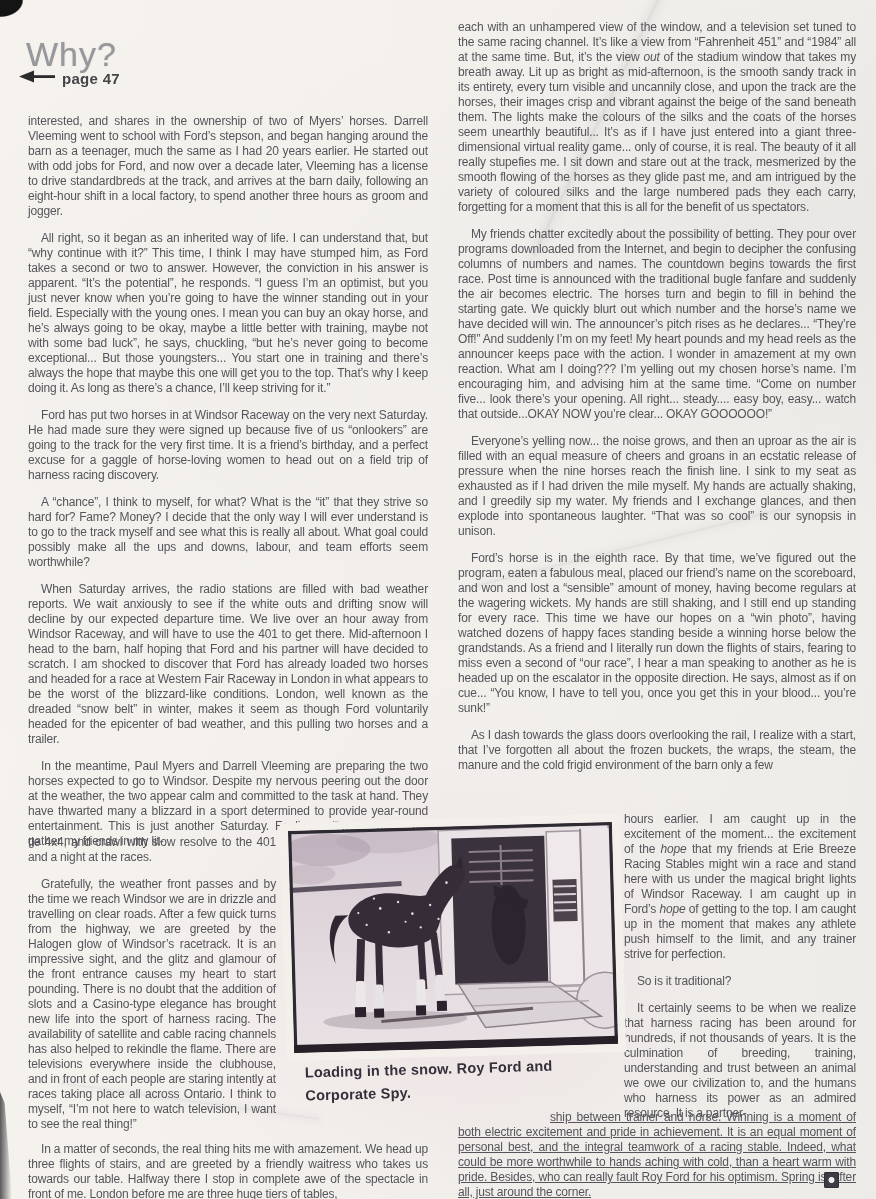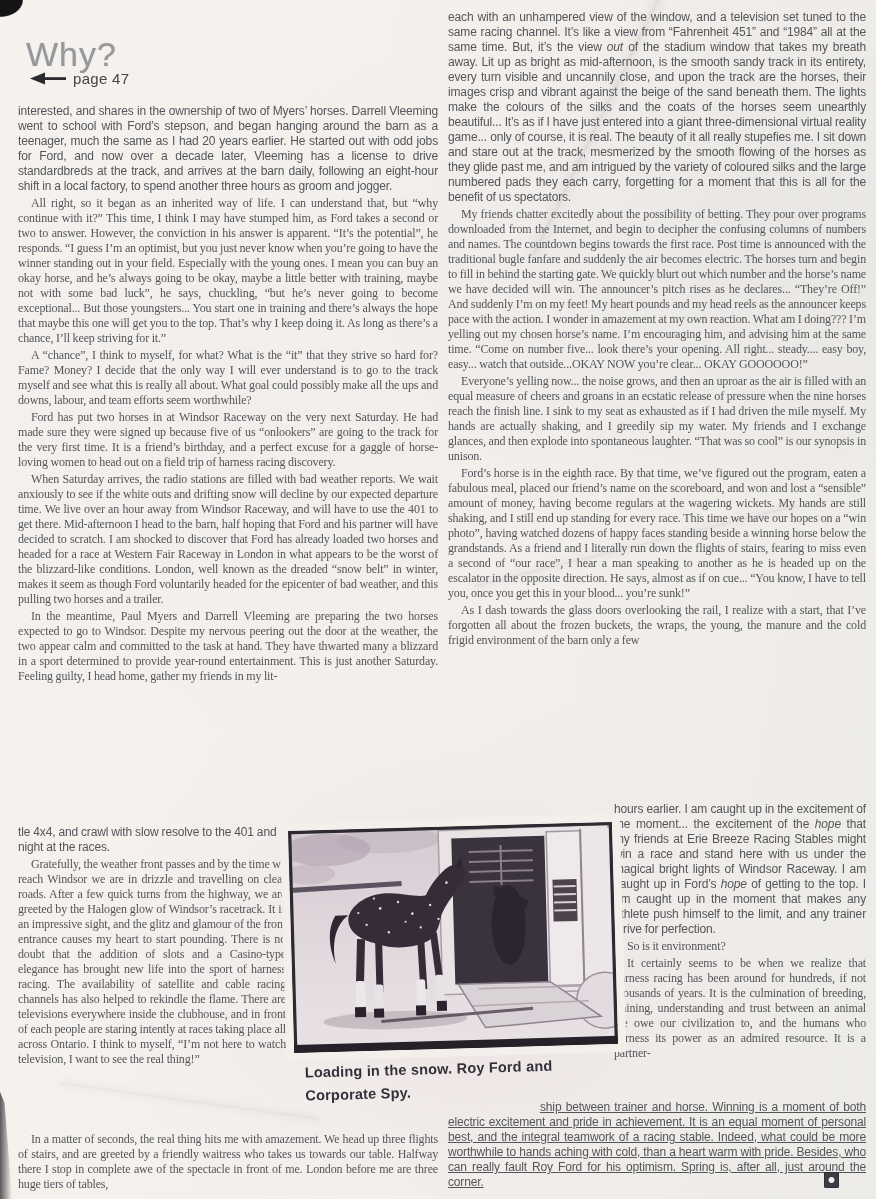--- a/index.html
+++ b/index.html
@@ -22,27 +22,27 @@
     background:rgba(128,124,136,.14);box-shadow:0 0 8px 3px rgba(128,124,136,.10);transform:rotate(26deg);}
   .crease2{position:absolute;left:470px;top:545px;width:330px;height:2px;z-index:1;
     background:rgba(128,124,136,.12);box-shadow:0 0 7px 2px rgba(128,124,136,.08);transform:rotate(-14deg);}
   .crease3{position:absolute;left:60px;top:1100px;width:260px;height:2px;z-index:1;
     background:rgba(128,124,136,.10);box-shadow:0 0 6px 2px rgba(128,124,136,.07);transform:rotate(8deg);}
   .bleed{position:absolute;left:250px;top:780px;width:430px;height:390px;z-index:1;
     background:radial-gradient(ellipse at center,rgba(203,158,188,.10),transparent 70%);}
   
   .title{position:absolute;left:26px;top:12px;z-index:3;font-size:34px;color:#96989c;
     letter-spacing:1px;font-weight:400;text-shadow:0 0 1px rgba(150,150,155,.6);}
-  .pagenav{position:absolute;left:30px;top:70px;z-index:3;display:flex;align-items:center;gap:7px;
-    color:#454547;font-size:15px;letter-spacing:.3px;}
+  .pagenav{position:absolute;left:19px;top:70px;z-index:3;display:flex;gap:7px;
+    color:#454547;font-size:15px;letter-spacing:.3px;font-weight:bold;}
   
   .seg{position:absolute;z-index:2;text-align:justify;color:#54555a;font-size:12px;
     line-height:15px;letter-spacing:-0.15px;word-spacing:-0.2px;}
-  .seg p{margin:2px;}
-  .seg p.ind{text-indent:13px;font-family:Liberation Serif, serif;}
+  .seg p{margin:12px;}
+  .seg p.ind{text-indent:13px;}
   .seg p.hang{text-indent:92px;text-decoration:underline;}
   .seg em{font-style:italic;}
   .l1{left:16px;top:102px;width:424px;}
   .l2{left:16px;top:823px;width:272px;}
   .l3{left:16px;top:1130px;width:424px;}
   .r1{left:446px;top:8px;width:422px;}
   .r2{left:612px;top:800px;width:256px;}
   .r3{left:446px;top:1098px;width:422px;}
   
   figure.photo{position:absolute;left:288px;top:831px;margin:0;z-index:5;
@@ -73,43 +73,43 @@
         <rect x="11" y="5.2" width="25" height="2.8" fill="#2b2b2e"></rect>
         <polygon points="0,6.5 15,0.5 15,12.5" fill="#2b2b2e"></polygon>
       </svg>
     </span>
     <span>page 47</span>
   </div>
 
   <div class="seg l1">
       <p>interested, and shares in the ownership of two of Myers’ horses. Darrell Vleeming went to school with Ford’s stepson, and began hanging around the barn as a teenager, much the same as I had 20 years earlier. He started out with odd jobs for Ford, and now over a decade later, Vleeming has a license to drive standardbreds at the track, and arrives at the barn daily, following an eight-hour shift in a local factory, to spend another three hours as groom and jogger.</p>
       <p class="ind">All right, so it began as an inherited way of life. I can understand that, but “why continue with it?” This time, I think I may have stumped him, as Ford takes a second or two to answer. However, the conviction in his answer is apparent. “It’s the potential”, he responds. “I guess I’m an optimist, but you just never know when you’re going to have the winner standing out in your field. Especially with the young ones. I mean you can buy an okay horse, and he’s always going to be okay, maybe a little better with training, maybe not with some bad luck”, he says, chuckling, “but he’s never going to become exceptional... But those youngsters... You start one in training and there’s always the hope that maybe this one will get you to the top. That’s why I keep doing it. As long as there’s a chance, I’ll keep striving for it.”</p>
+      <p class="ind">Ford has put two horses in at Windsor Raceway on the very next Saturday. He had made sure they were signed up because five of us “onlookers” are going to the track for the very first time. It is a friend’s birthday, and a perfect excuse for a gaggle of horse-loving women to head out on a field trip of harness racing discovery.</p>
       <p class="ind">A “chance”, I think to myself, for what? What is the “it” that they strive so hard for? Fame? Money? I decide that the only way I will ever understand is to go to the track myself and see what this is really all about. What goal could possibly make all the ups and downs, labour, and team efforts seem worthwhile?</p>
-      <p class="ind">Ford has put two horses in at Windsor Raceway on the very next Saturday. He had made sure they were signed up because five of us “onlookers” are going to the track for the very first time. It is a friend’s birthday, and a perfect excuse for a gaggle of horse-loving women to head out on a field trip of harness racing discovery.</p>
       <p class="ind">When Saturday arrives, the radio stations are filled with bad weather reports. We wait anxiously to see if the white outs and drifting snow will decline by our expected departure time. We live over an hour away from Windsor Raceway, and will have to use the 401 to get there. Mid-afternoon I head to the barn, half hoping that Ford and his partner will have decided to scratch. I am shocked to discover that Ford has already loaded two horses and headed for a race at Western Fair Raceway in London in what appears to be the worst of the blizzard-like conditions. London, well known as the dreaded “snow belt” in winter, makes it seem as though Ford voluntarily headed for the epicenter of bad weather, and this pulling two horses and a trailer.</p>
       <p class="ind">In the meantime, Paul Myers and Darrell Vleeming are preparing the two horses expected to go to Windsor. Despite my nervous peering out the door at the weather, the two appear calm and committed to the task at hand. They have thwarted many a blizzard in a sport determined to provide year-round entertainment. This is just another Saturday. Feeling guilty, I head home, gather my friends in my lit-</p>
     </div>
   <div class="seg l2">
       <p>tle 4x4, and crawl with slow resolve to the 401 and a night at the races.</p>
       <p class="ind">Gratefully, the weather front passes and by the time we reach Windsor we are in drizzle and travelling on clear roads. After a few quick turns from the highway, we are greeted by the Halogen glow of Windsor’s racetrack. It is an impressive sight, and the glitz and glamour of the front entrance causes my heart to start pounding. There is no doubt that the addition of slots and a Casino-type elegance has brought new life into the sport of harness racing. The availability of satellite and cable racing channels has also helped to rekindle the flame. There are televisions everywhere inside the clubhouse, and in front of each people are staring intently at races taking place all across Ontario. I think to myself, “I’m not here to watch television, I want to see the real thing!”</p>
     </div>
   <div class="seg l3">
       <p class="ind">In a matter of seconds, the real thing hits me with amazement. We head up three flights of stairs, and are greeted by a friendly waitress who takes us towards our table. Halfway there I stop in complete awe of the spectacle in front of me. London before me are three huge tiers of tables,</p>
     </div>
 
   <div class="seg r1">
       <p>each with an unhampered view of the window, and a television set tuned to the same racing channel. It’s like a view from “Fahrenheit 451” and “1984” all at the same time. But, it’s the view <em>out</em> of the stadium window that takes my breath away. Lit up as bright as mid-afternoon, is the smooth sandy track in its entirety, every turn visible and uncannily close, and upon the track are the horses, their images crisp and vibrant against the beige of the sand beneath them. The lights make the colours of the silks and the coats of the horses seem unearthly beautiful... It’s as if I have just entered into a giant three-dimensional virtual reality game... only of course, it is real. The beauty of it all really stupefies me. I sit down and stare out at the track, mesmerized by the smooth flowing of the horses as they glide past me, and am intrigued by the variety of coloured silks and the large numbered pads they each carry, forgetting for a moment that this is all for the benefit of us spectators.</p>
       <p class="ind">My friends chatter excitedly about the possibility of betting. They pour over programs downloaded from the Internet, and begin to decipher the confusing columns of numbers and names. The countdown begins towards the first race. Post time is announced with the traditional bugle fanfare and suddenly the air becomes electric. The horses turn and begin to fill in behind the starting gate. We quickly blurt out which number and the horse’s name we have decided will win. The announcer’s pitch rises as he declares... “They’re Off!” And suddenly I’m on my feet! My heart pounds and my head reels as the announcer keeps pace with the action. I wonder in amazement at my own reaction. What am I doing??? I’m yelling out my chosen horse’s name. I’m encouraging him, and advising him at the same time. “Come on number five... look there’s your opening. All right... steady.... easy boy, easy... watch that outside...OKAY NOW you’re clear... OKAY GOOOOOO!”</p>
       <p class="ind">Everyone’s yelling now... the noise grows, and then an uproar as the air is filled with an equal measure of cheers and groans in an ecstatic release of pressure when the nine horses reach the finish line. I sink to my seat as exhausted as if I had driven the mile myself. My hands are actually shaking, and I greedily sip my water. My friends and I exchange glances, and then explode into spontaneous laughter. “That was so cool” is our synopsis in unison.</p>
       <p class="ind">Ford’s horse is in the eighth race. By that time, we’ve figured out the program, eaten a fabulous meal, placed our friend’s name on the scoreboard, and won and lost a “sensible” amount of money, having become regulars at the wagering wickets. My hands are still shaking, and I still end up standing for every race. This time we have our hopes on a “win photo”, having watched dozens of happy faces standing beside a winning horse below the grandstands. As a friend and I literally run down the flights of stairs, fearing to miss even a second of “our race”, I hear a man speaking to another as he is headed up on the escalator in the opposite direction. He says, almost as if on cue... “You know, I have to tell you, once you get this in your blood... you’re sunk!”</p>
-      <p class="ind">As I dash towards the glass doors overlooking the rail, I realize with a start, that I’ve forgotten all about the frozen buckets, the wraps, the young, the manure and the cold frigid environment of the barn only a few</p>
+      <p class="ind">As I dash towards the glass doors overlooking the rail, I realize with a start, that I’ve forgotten all about the frozen buckets, the wraps, the steam, the manure and the cold frigid environment of the barn only a few</p>
     </div>
   <div class="seg r2">
       <p>hours earlier. I am caught up in the excitement of the moment... the excitement of the <em>hope</em> that my friends at Erie Breeze Racing Stables might win a race and stand here with us under the magical bright lights of Windsor Raceway. I am caught up in Ford’s <em>hope</em> of getting to the top. I am caught up in the moment that makes any athlete push himself to the limit, and any trainer strive for perfection.</p>
-      <p class="ind">So is it environment?</p>
+      <p class="ind">So is it traditional?</p>
       <p class="ind">It certainly seems to be when we realize that harness racing has been around for hundreds, if not thousands of years. It is the culmination of breeding, training, understanding and trust between an animal we owe our civilization to, and the humans who harness its power as an admired resource. It is a partner-</p>
     </div>
   <div class="seg r3">
       <p class="hang">ship between trainer and horse. Winning is a moment of both electric excitement and pride in achievement. It is an equal moment of personal best, and the integral teamwork of a racing stable. Indeed, what could be more worthwhile to hands aching with cold, than a heart warm with pride. Besides, who can really fault Roy Ford for his optimism. Spring is, after all, just around the corner.</p>
     </div>
 
   <figure class="photo">
     <svg width="324" height="222" viewBox="0 0 324 222">
       <defs>
         <linearGradient id="pg" x1="0" y1="0" x2="0" y2="1">

